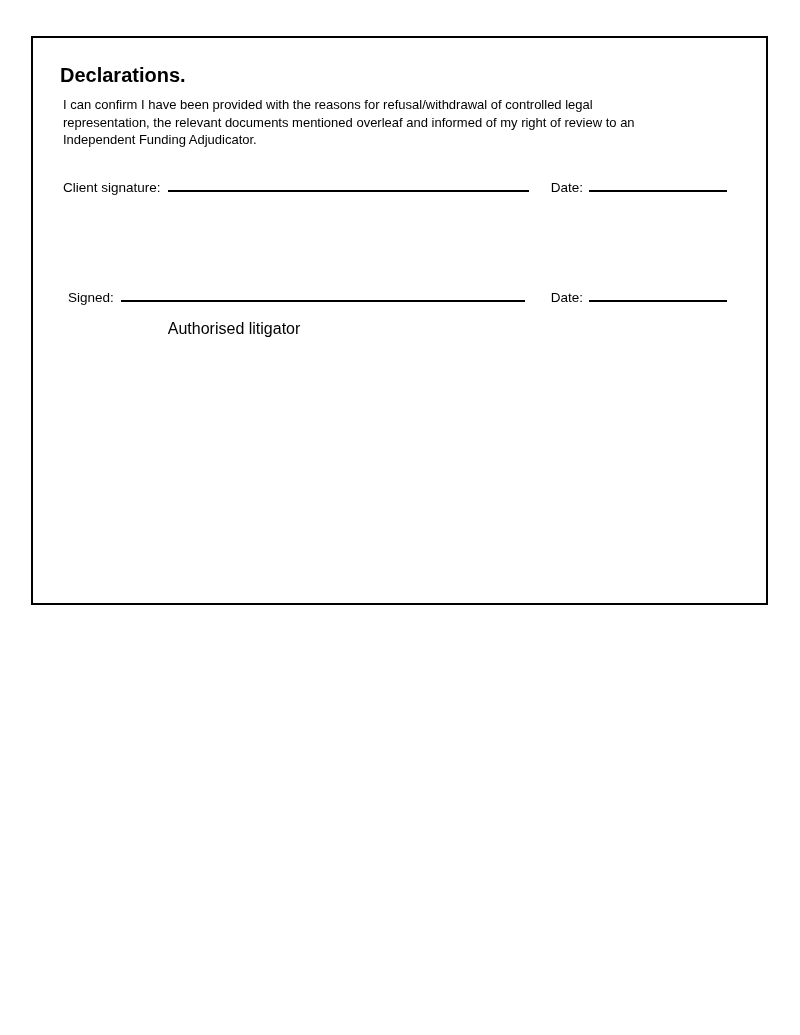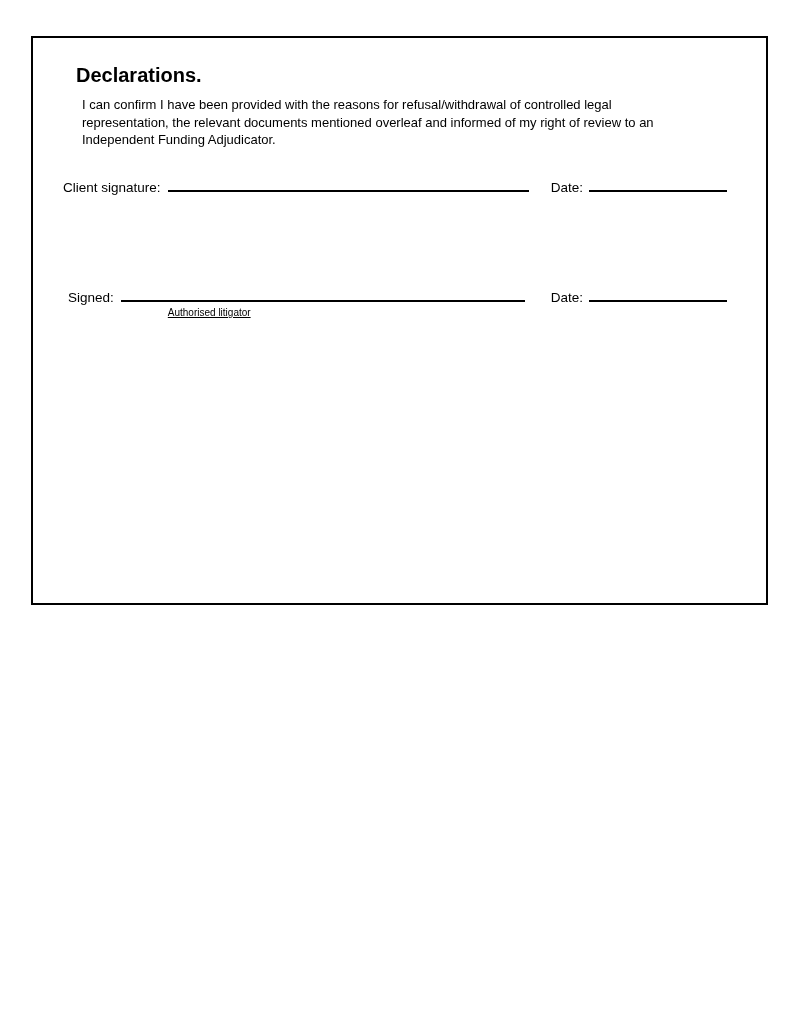--- a/index.html
+++ b/index.html
@@ -24,28 +24,26 @@
     height: 569px;
     border: 2px solid #000000;
     box-sizing: border-box;
   }
   .title {
     position: absolute;
     left: 27px;
     top: 26px;
     font-size: 20px;
     font-weight: bold;
-    margin-left: 16px;
   }
   .para {
     position: absolute;
     white-space: pre-wrap;
     font-size: 13px;
     line-height: 17.5px;
-    margin-left: 19px;
   }
   .p1 { left: 30px; top: 58px;  width: 690px; }
   .p2 { left: 31px; top: 176px; width: 690px; }
 
   .sig-row {
     position: absolute;
     display: flex;
     align-items: flex-end;
     height: 18px;
     font-size: 13.5px;
@@ -61,24 +59,23 @@
   }
   .grow { flex: 1; margin-left: 7px; }
   .date-line { width: 138px; }
   .d1 { margin-left: 22px; margin-right: 6px; }
   .d2 { margin-left: 26px; margin-right: 6px; }
 
   .has-sub { position: relative; }
   .sublabel {
     position: absolute;
     left: 47px;
-    top: 7px;
-    font-size: 10px;
+    top: 20px;
+    font-size: 16px;
     white-space: nowrap;
-    text-decoration: underline;
   }
 
   .footer {
     position: absolute;
     left: 0;
     top: 998px;
     width: 100%;
     height: 22px;
     font-size: 13.5px;
   }

